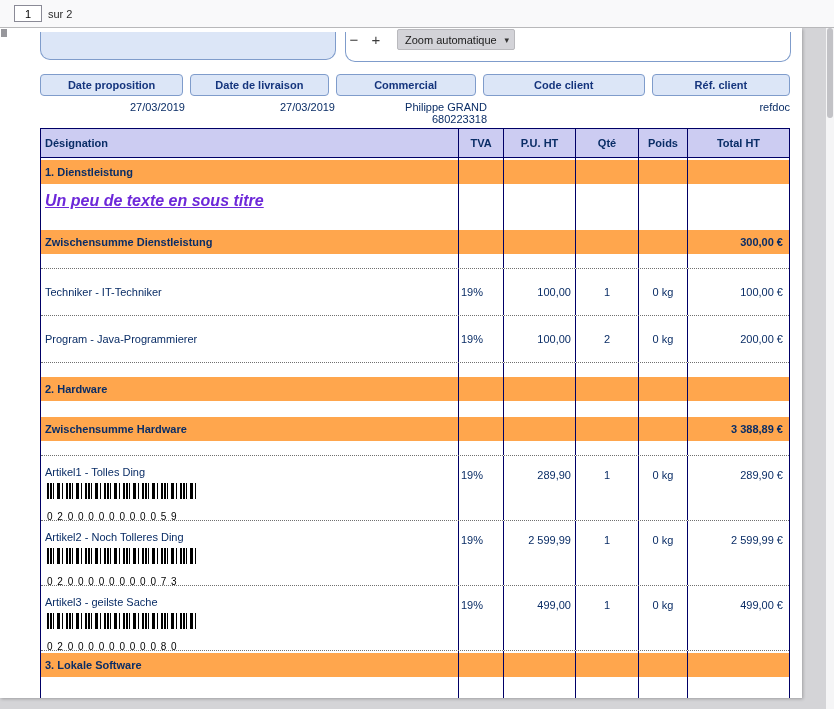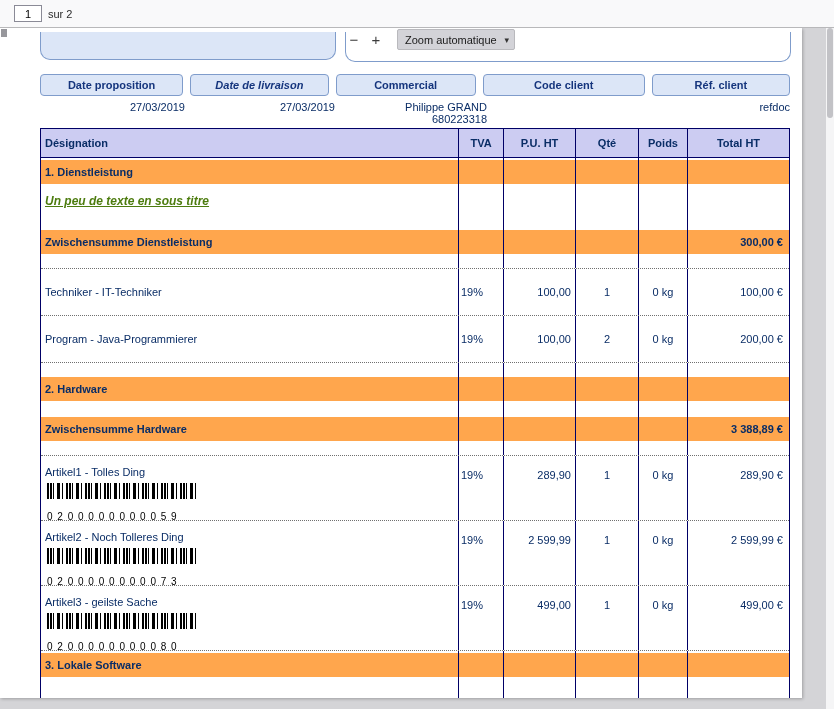--- a/index.html
+++ b/index.html
@@ -100,21 +100,21 @@
   .r-fill{flex:1 1 auto}
   .dotted{border-bottom:1px dotted #707070}
   .orange-cell{
     background:var(--orange,#ffa64d);
     box-shadow:inset 0 2px 0 0 #fff, inset 0 -2px 0 0 #fff;
   }
   .sec-label{font-weight:bold}
   .sub-total{font-weight:bold}
   .subtitle-text{
     font-weight:bold;font-style:italic;text-decoration:underline;
-    color:#4d7c0f;font-size:12px;
+    color:#6d28d9;font-size:16px;
   }
   .item-name{display:block}
   .r-item.has-barcode .cell{align-items:flex-start;padding-top:13px}
   .r-item.has-barcode .c0{display:block;padding-top:10px}
   .bars{
     margin-top:5px;margin-left:2px;height:16px;width:152px;
     background:repeating-linear-gradient(90deg,
       #000 0 2px,#fff 2px 3px,#000 3px 5px,#fff 5px 6px,#000 6px 7px,
       #fff 7px 10px,#000 10px 13px,#fff 13px 15px,#000 15px 16px,#fff 16px 19px);
   }
@@ -140,21 +140,21 @@
 </div>
 
 <div class="viewer">
   <div class="pdf-page">
 
     <div class="cutbox-left"></div>
     <div class="cutbox-right"></div>
 
     <div class="field-labels" id="field-labels">
         <div class="field-label" style="width: 145px;">Date proposition</div>
-        <div class="field-label" style="width: 140px; font-style: italic;">Date de livraison</div>
+        <div class="field-label" style="width: 140px;">Date de livraison</div>
         <div class="field-label" style="width: 142px;">Commercial</div>
         <div class="field-label" style="width: 164px; text-align: right;">Code client</div>
         <div class="field-label" style="width: 140px;">Réf. client</div>
       </div>
     <div class="field-values" id="field-values">
         <div class="field-value" style="width: 145px;">
           <div class="">27/03/2019</div>
         </div>
         <div class="field-value" style="width: 140px;">
           <div class="">27/03/2019</div>

